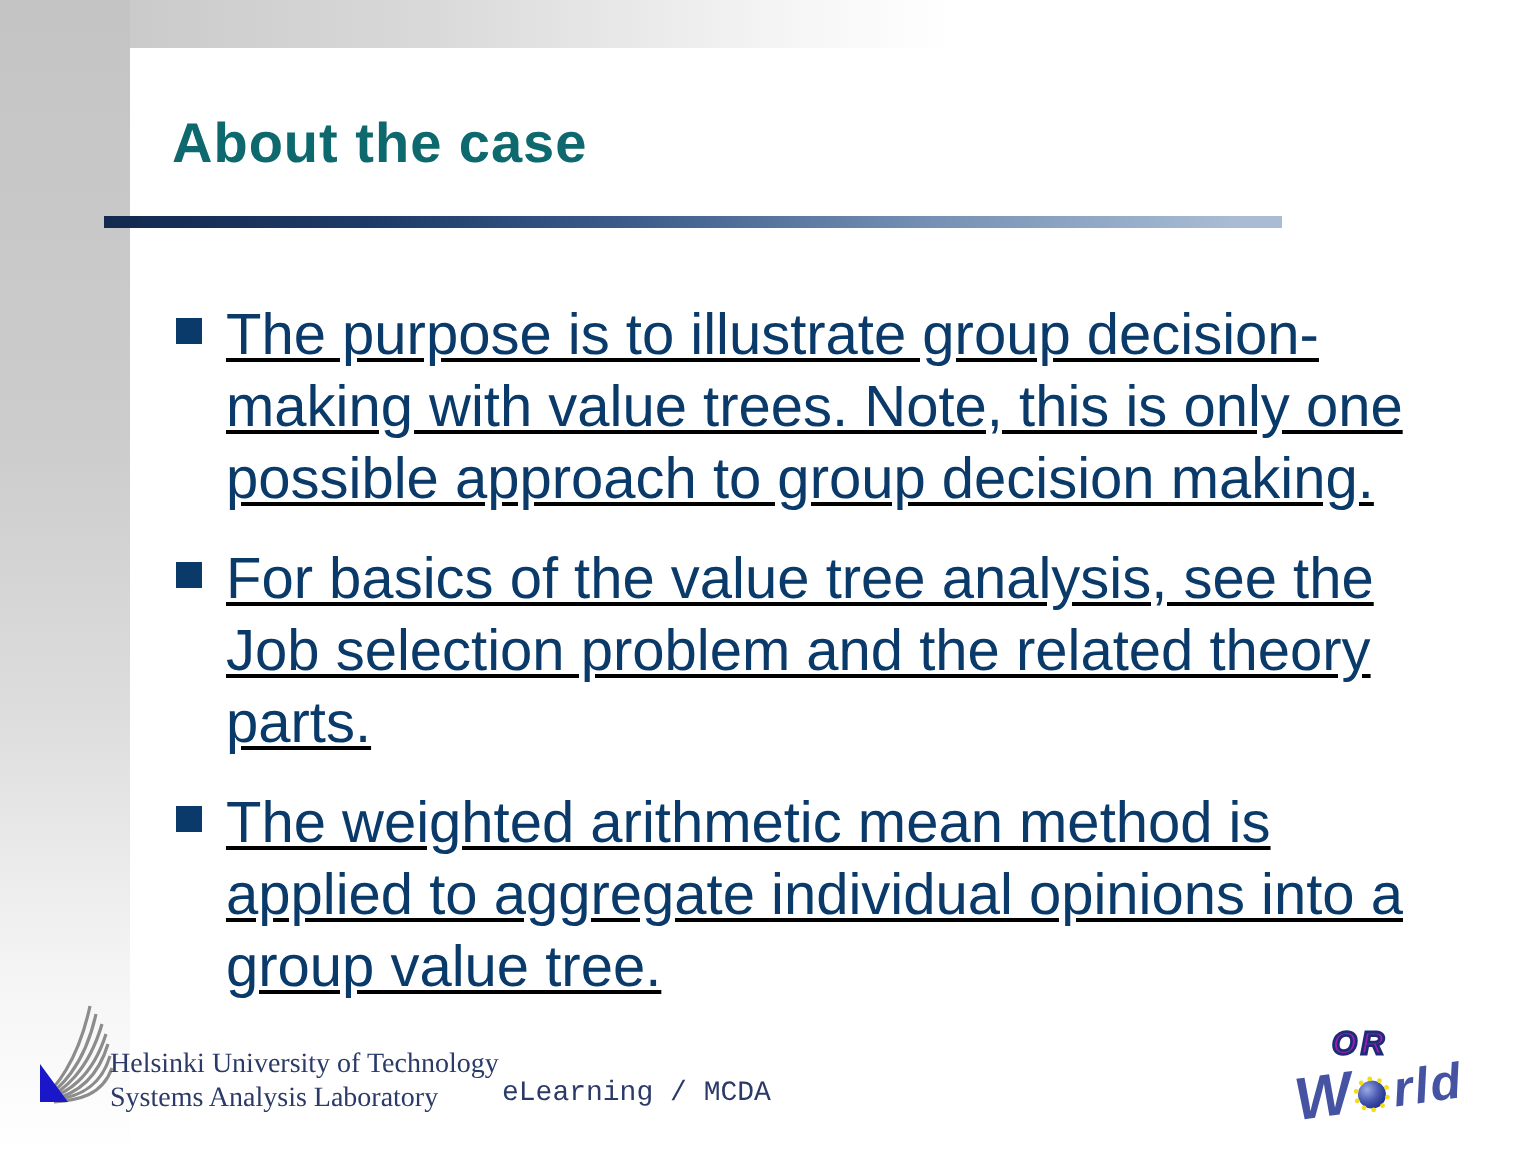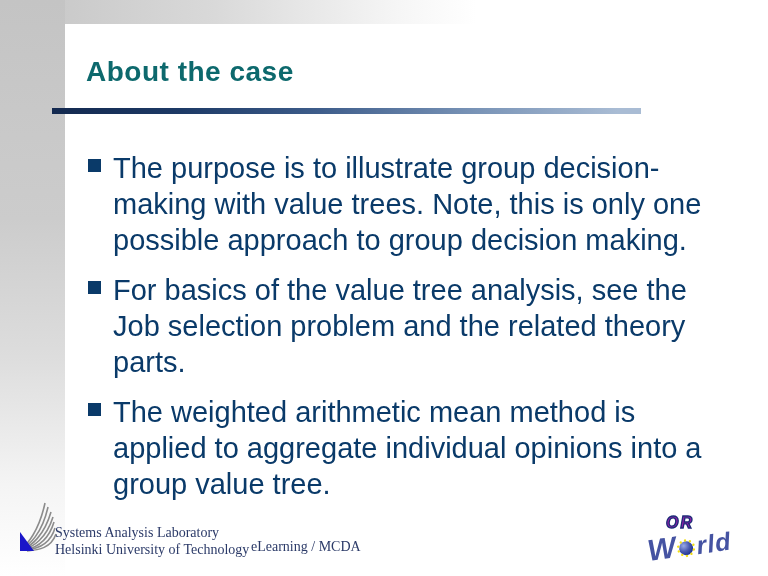--- a/index.html
+++ b/index.html
@@ -23,42 +23,42 @@
     font-size:28px;font-weight:bold;letter-spacing:.5px;
     color:#0d696d;white-space:nowrap;
   }
   .title-rule{
     position:absolute;left:52px;top:108px;width:589px;height:6px;
     background:linear-gradient(to right,#13294f 0%,#1d3a66 22%,#3d5c8a 45%,#7590b4 70%,#a9bcd4 96%);
   }
   
   .bullets{
     position:absolute;left:88px;top:150px;width:645px;
-    margin:0;padding:0;list-style:none;
+    margin:0;padding:0;list-style:none;text-decoration:underline;
   }
   .bullets li{
     position:relative;padding-left:25px;margin:0 0 14px 0;
     font-size:29px;line-height:36px;color:#0a3a69;
   }
   .sq{
     position:absolute;left:0;top:9px;width:13px;height:13px;
     background:#0a3a69;
   }
   .btxt{white-space:pre-line;}
   
   .sal-logo{position:absolute;left:17px;top:501px;}
   .org{
     position:absolute;left:55px;top:524px;
     font-family:"Liberation Serif", serif;font-size:14px;line-height:17px;
     color:#2b3a68;white-space:nowrap;
   }
   .org span{display:block;}
   .course{
     position:absolute;left:251px;top:539px;
-    font-family:Liberation Serif, serif;font-size:14px;color:#2b3a68;
+    font-family:Liberation Mono, monospace;font-size:14px;color:#2b3a68;
     white-space:nowrap;
   }
   
   .orworld{position:absolute;left:650px;top:512px;width:108px;height:56px;}
   .or-word{
     position:absolute;left:16px;top:2px;
     font-size:16px;font-weight:bold;font-style:italic;letter-spacing:2px;
     color:#a21caf;-webkit-text-stroke:1.4px #1d2c78;
   }
   .world-word{
@@ -109,22 +109,22 @@
       <path d="M6,48 C14,45 27,35 34,11"></path>
       <path d="M7,48 C16,46 29,38 36,16"></path>
       <path d="M8,49 C18,47 31,41 37,21"></path>
       <path d="M9,49 C20,48 33,44 38,27"></path>
       <path d="M10,50 C22,49 34,47 39,33"></path>
     </g>
     <path d="M3,31 L17,50 L3,50 Z" fill="#1a16c9" stroke="none"></path>
   </svg>
 
   <div class="org">
+    <span>Helsinki University of Technology</span>
     <span>Systems Analysis Laboratory</span>
-    <span>Helsinki University of Technology</span>
   </div>
 
   <span class="course">eLearning / MCDA</span>
 
   <div class="orworld">
     <span class="or-word">OR</span>
     <span class="world-word">
       <span class="w">W</span><svg class="globe" width="19" height="19" viewBox="0 0 19 19">
         <defs>
           <radialGradient id="gbl" cx="35%" cy="30%" r="75%">

